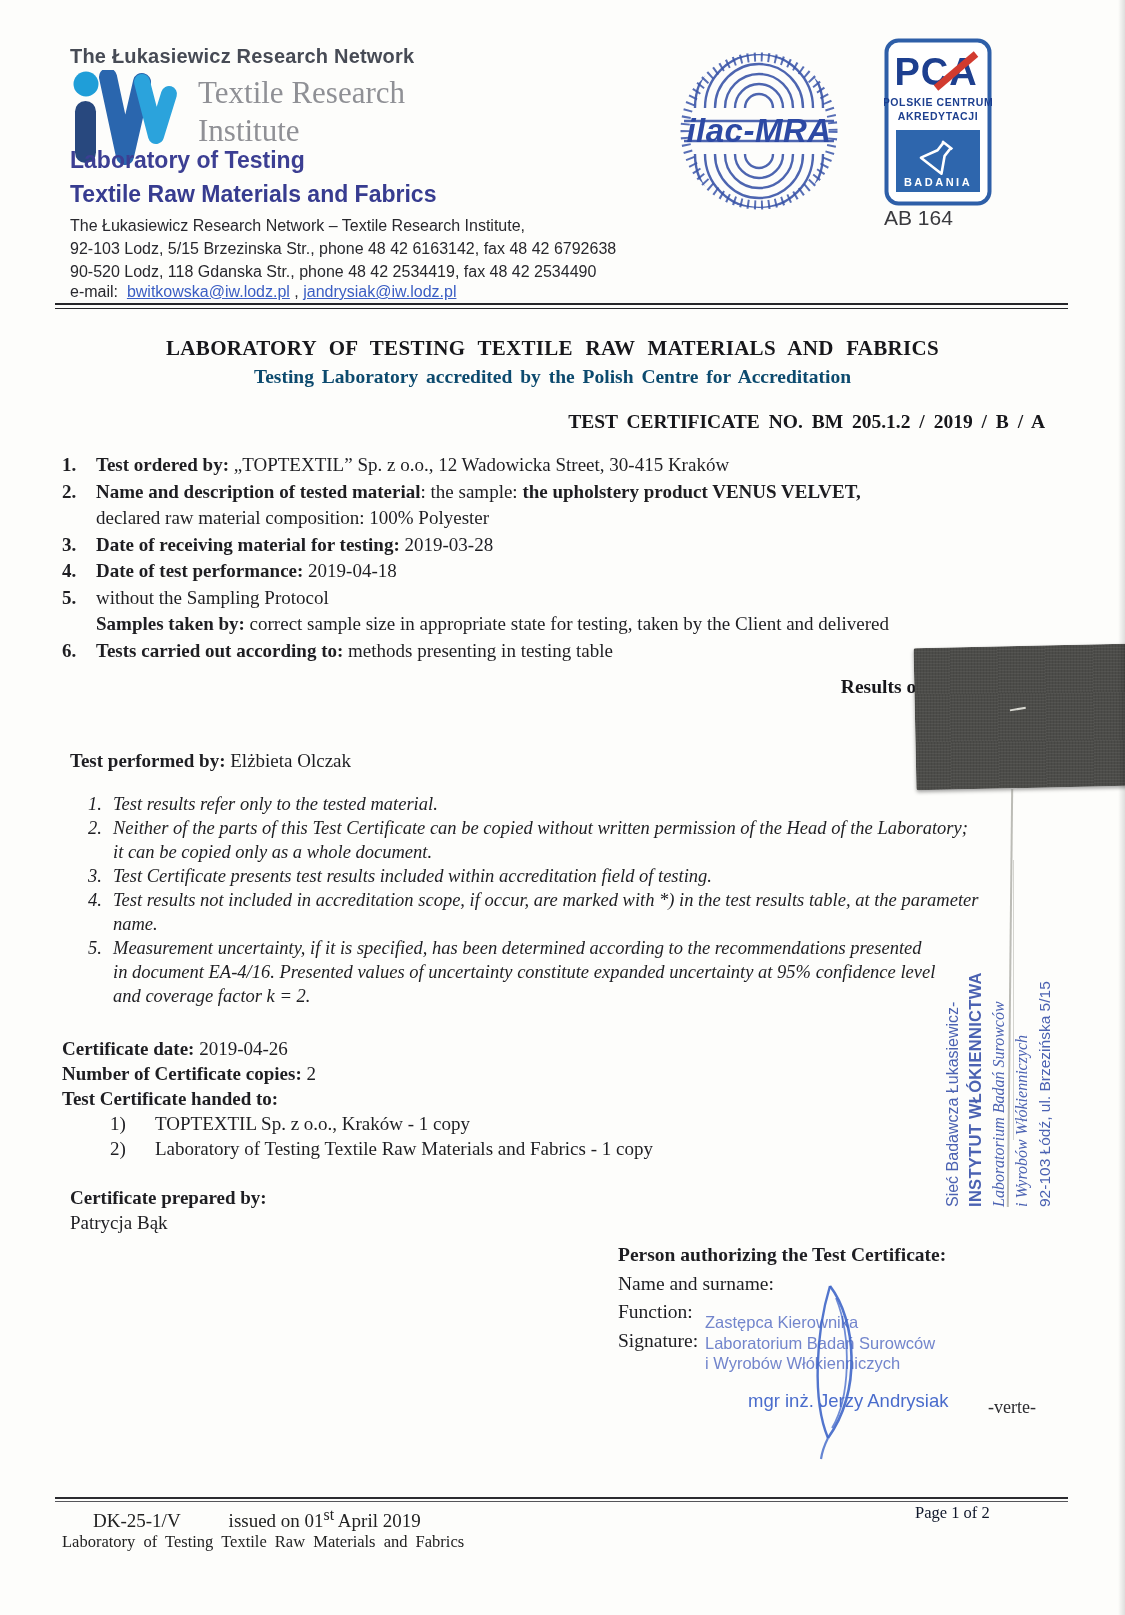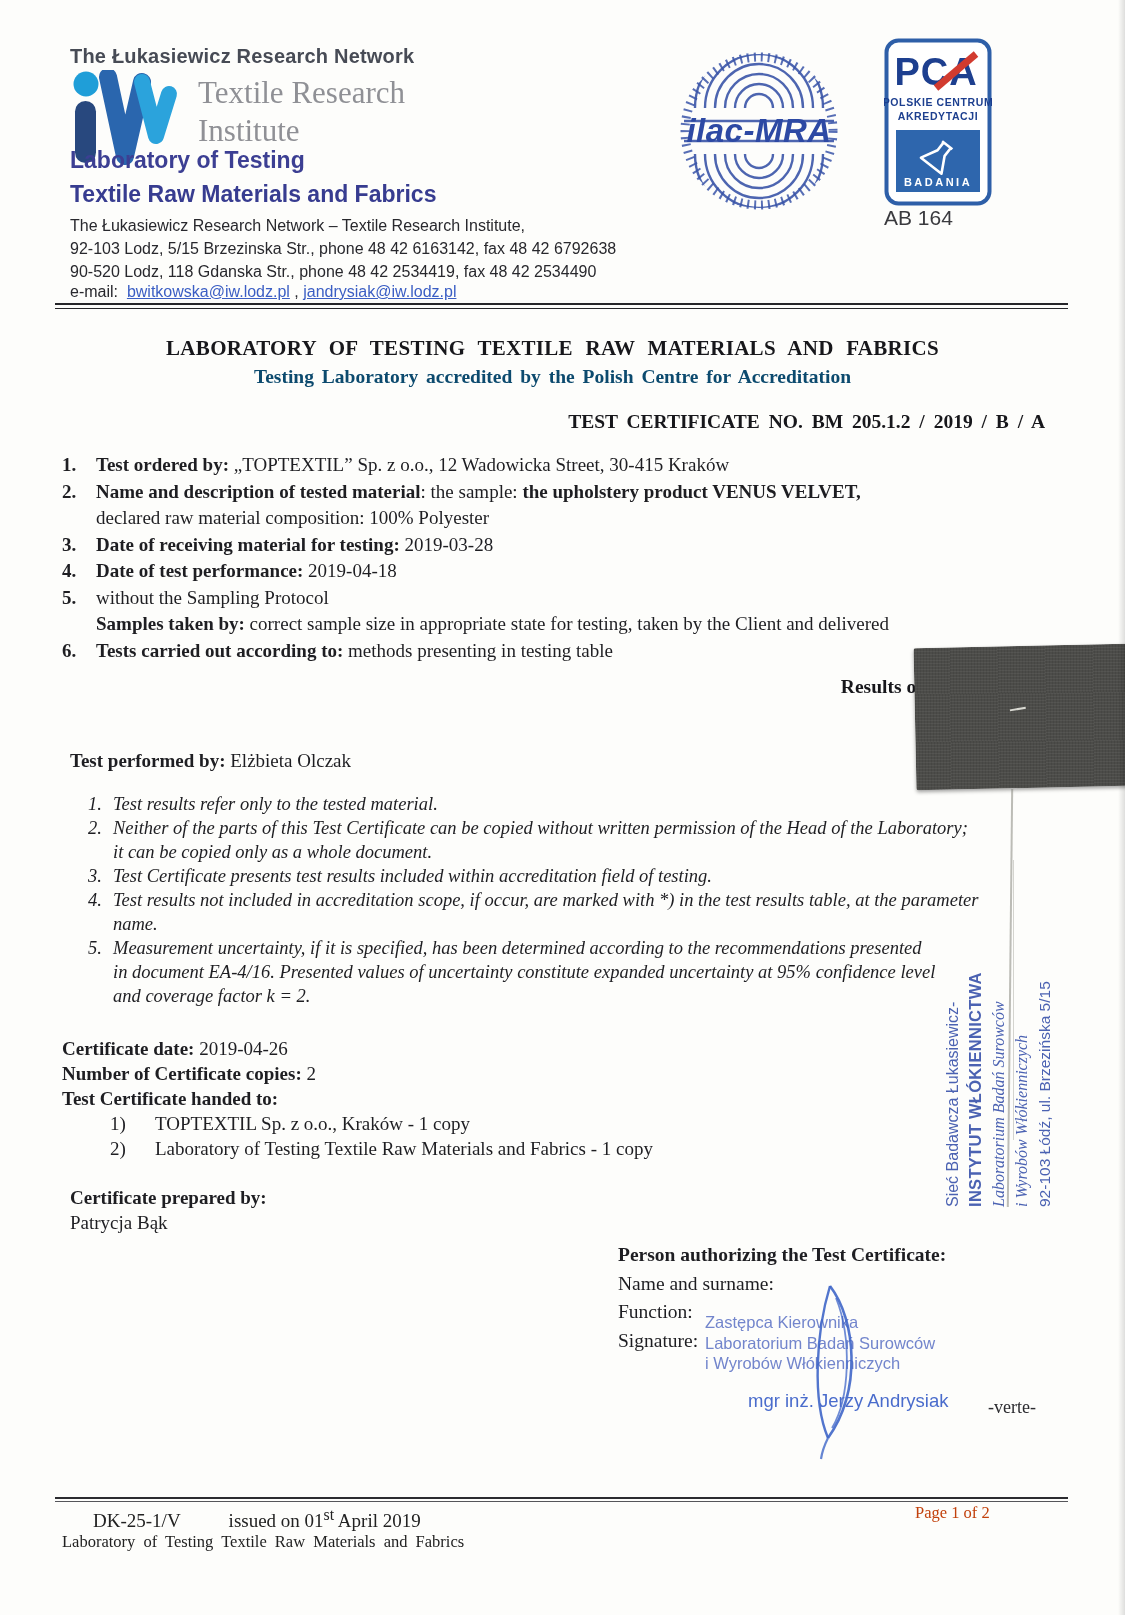--- a/index.html
+++ b/index.html
@@ -69,21 +69,21 @@
   .auth{left:618px;top:1241px;font-size:19.5px;line-height:28.5px;}
   .sigstamp{left:705px;top:1312px;width:270px;text-align:left;font-size:16.5px;line-height:20.5px;color:#7285cc;}
   .signer{left:737px;top:1390px;font-size:18.5px;color:#4a6ccc;margin-left:11px;}
   .verte{left:988px;top:1397px;font-size:18px;color:#2c2c30;}
 
   
   .frule{left:55px;top:1497px;width:1013px;height:2px;border-top:2px solid #2c2c30;border-bottom:.8px solid #55555a;}
   .fline1{left:62px;top:1506px;font-size:19px;color:#222;margin-left:31px;}
   .fline1 .issued{margin-left:48px;}
   .fline2{left:62px;top:1532px;font-size:16.5px;word-spacing:4px;color:#222;}
-  .fpage{left:915px;top:1503px;font-size:16.5px;color:#c2410c;}
+  .fpage{left:915px;top:1503px;font-size:16.5px;color:#0f172a;}
 
   .edge-shade{right:0;top:0;width:7px;height:100%;background:linear-gradient(to left,rgba(0,0,0,.12),rgba(0,0,0,0));}
   .ab164{left:884px;top:206px;width:108px;text-align:left;font-size:21px;color:#3a3a3e;}
 </style>
 </head>
 <body>
 
 <div class="page">
 
   <div class="abs network sans">The Łukasiewicz Research Network</div>

